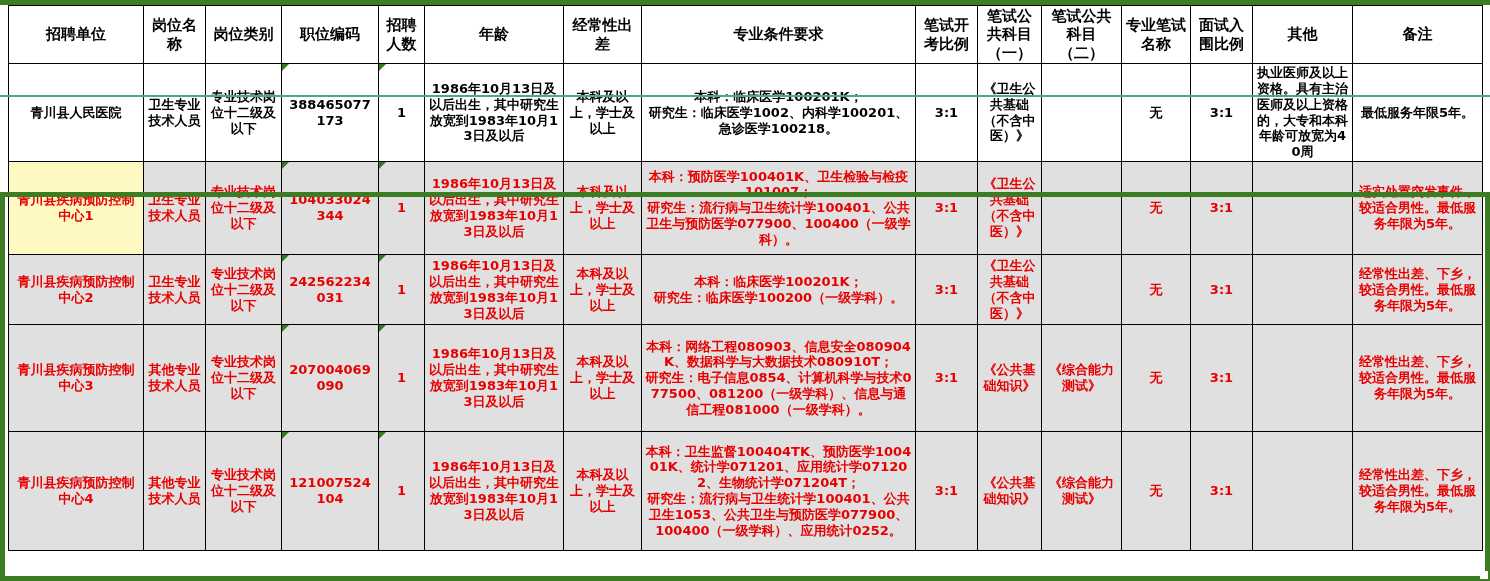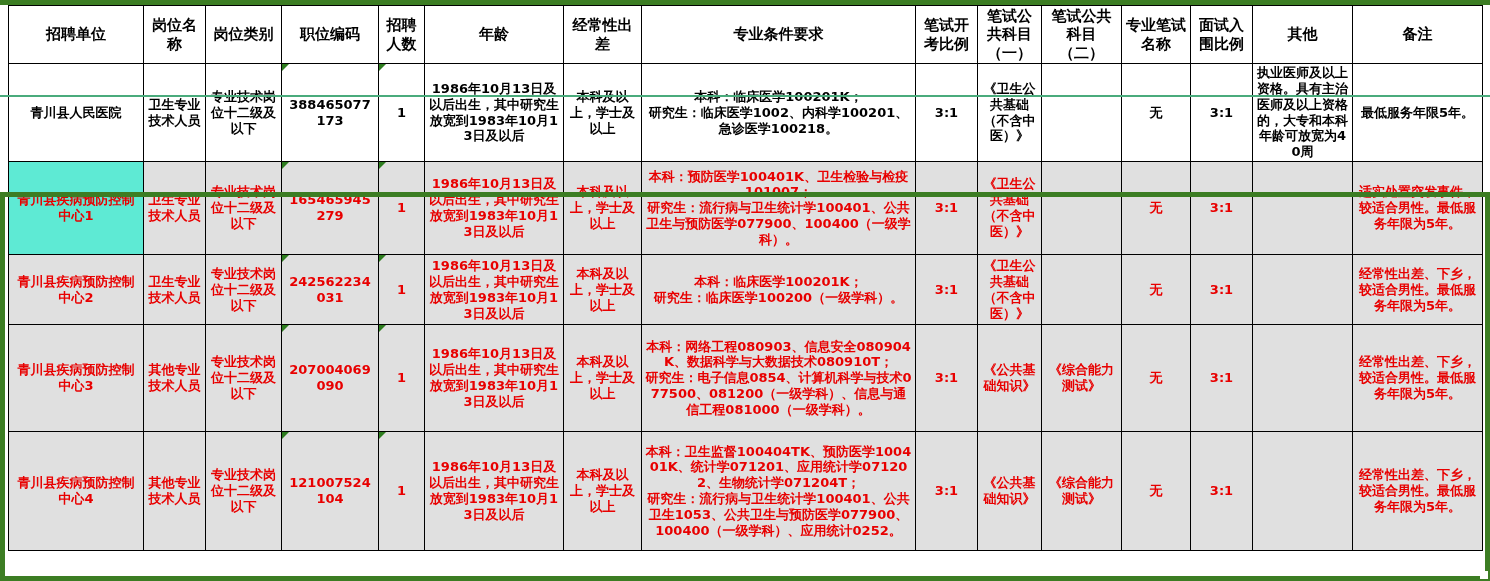--- a/index.html
+++ b/index.html
@@ -17,21 +17,21 @@
   .topbar{position:absolute;top:0;left:0;width:1490px;height:5px;background:var(--selection-green);z-index:2;}
   table{position:absolute;top:5px;left:8px;width:1474px;border-collapse:collapse;table-layout:fixed;}
   td{border:1px solid #000;font-weight:bold;color:#000;text-align:center;vertical-align:middle;
      padding:1px 3px;font-size:13px;line-height:1.22;overflow:hidden;word-break:break-all;}
   tr.title-row td{font-size:26px;line-height:30px;border-bottom:1.5px solid #000;padding:0;}
   tr.header-row td{font-size:15px;}
   td.left{text-align:center;}
   td.pre{white-space:pre-line;}
   tr.r-red td{color:var(--red-text);}
   tr.sel td{background:var(--selected-fill);}
-  tr.sel td.active{background:#5eead4;}
+  tr.sel td.active{background:#fef9c3;}
   td.flag{position:relative;}
   .tri{position:absolute;top:0;left:0;width:0;height:0;
        border-top:7px solid var(--flag-green);border-right:7px solid transparent;}
   .split-line{position:absolute;top:95px;left:0;width:1490px;height:2px;background:var(--header-split-line);z-index:3;}
   .selection{position:absolute;top:192px;left:0;width:1490px;height:389px;
              border:5px solid var(--selection-green);pointer-events:none;z-index:4;}
   .fill-handle{position:absolute;right:2px;bottom:2px;width:8px;height:8px;background:#fff;z-index:5;}
 </style>
 </head>
 <body>
@@ -94,21 +94,21 @@
       <td>无</td>
       <td>3:1</td>
       <td class="left">执业医师及以上资格。具有主治医师及以上资格的，大专和本科年龄可放宽为40周</td>
       <td class="left">最低服务年限5年。</td>
     </tr>
 
     <tr class="r-red sel" style="height:93px">
       <td class="active">青川县疾病预防控制中心1</td>
       <td>卫生专业技术人员</td>
       <td>专业技术岗位十二级及以下</td>
-      <td class="flag"><span class="tri"></span><span>165465945279</span></td>
+      <td class="flag"><span class="tri"></span><span>104033024344</span></td>
       <td class="flag"><span class="tri"></span><span>1</span></td>
       <td>1986年10月13日及以后出生，其中研究生放宽到1983年10月13日及以后</td>
       <td>本科及以上，学士及以上</td>
       <td class="left pre">本科：预防医学100401K、卫生检验与检疫101007；
 研究生：流行病与卫生统计学100401、公共卫生与预防医学077900、100400（一级学科）。</td>
       <td>3:1</td>
       <td>《卫生公共基础（不含中医）》</td>
       <td></td>
       <td>无</td>
       <td>3:1</td>

